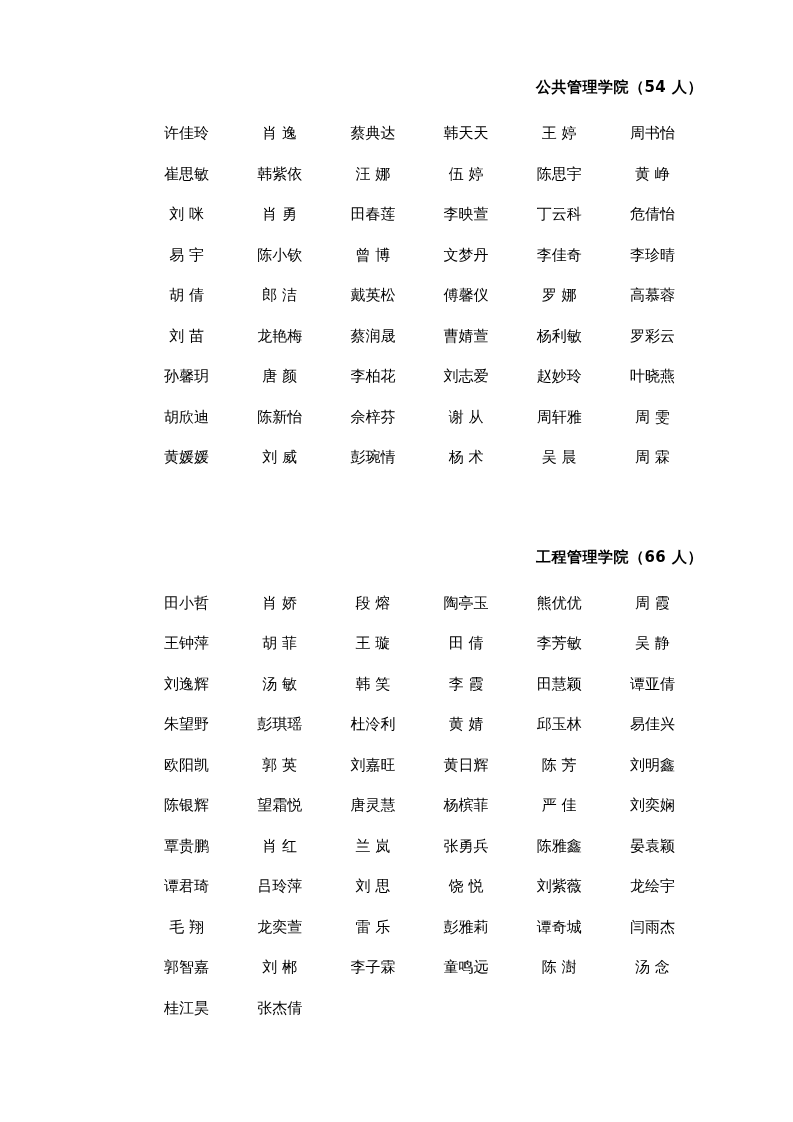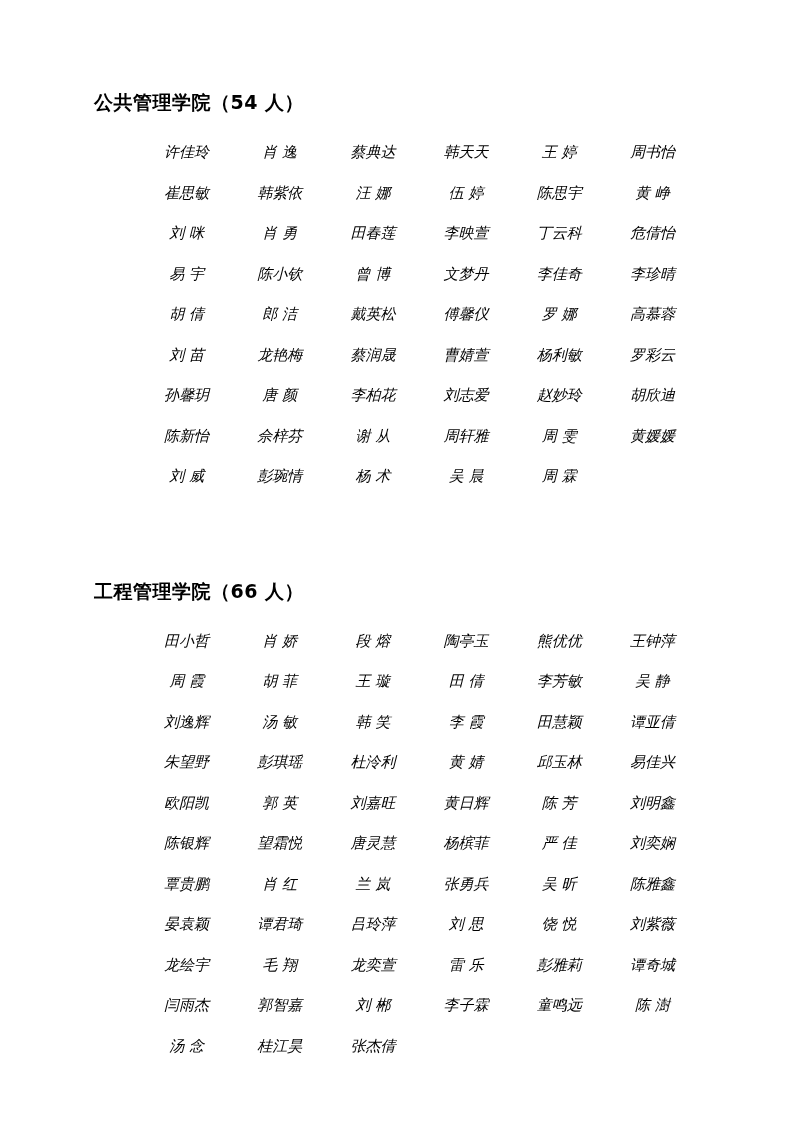--- a/index.html
+++ b/index.html
@@ -18,34 +18,34 @@
   .page {
     box-sizing: border-box;
     width: 793px;
     height: 1122px;
     padding: 78px 90px 60px 94px;
   }
   .section {
     margin-bottom: 10px;
   }
   .section-title {
-    font-size: 19px;
+    font-size: 15px;
     font-weight: bold;
     letter-spacing: 0.5px;
-    margin: 12px 0 16px 0;
+    margin: 0 0 16px 0;
     font-family: "DejaVu Sans", "Liberation Sans", sans-serif;
+    text-align: right;
   }
   .name-grid {
     display: grid;
     grid-template-columns: repeat(6, 1fr);
     row-gap: 0px;
     column-gap: 0px;
     padding-left: 46px;
     padding-right: 4px;
-    font-style: italic;
   }
   .name-cell {
     font-size: 15px;
     line-height: 40.5px;
     height: 40.5px;
     text-align: center;
     white-space: nowrap;
     font-family: "DejaVu Sans", "Liberation Sans", sans-serif;
   }
   .gap {
@@ -100,20 +100,21 @@
       <div class="name-cell">蔡润晟</div>
       <div class="name-cell">曹婧萱</div>
       <div class="name-cell">杨利敏</div>
       <div class="name-cell">罗彩云</div>
 
       <div class="name-cell">孙馨玥</div>
       <div class="name-cell">唐 颜</div>
       <div class="name-cell">李柏花</div>
       <div class="name-cell">刘志爱</div>
       <div class="name-cell">赵妙玲</div>
+      <div class="name-cell">叶晓燕</div>
 
       <div class="name-cell">胡欣迪</div>
       <div class="name-cell">陈新怡</div>
       <div class="name-cell">佘梓芬</div>
       <div class="name-cell">谢 从</div>
       <div class="name-cell">周轩雅</div>
       <div class="name-cell">周 雯</div>
 
       <div class="name-cell">黄媛媛</div>
       <div class="name-cell">刘 威</div>
@@ -127,23 +128,23 @@
   <div class="gap"></div>
 
   <div class="section">
     <h2 class="section-title">工程管理学院（66 人）</h2>
     <div class="name-grid">
       <div class="name-cell">田小哲</div>
       <div class="name-cell">肖 娇</div>
       <div class="name-cell">段 熔</div>
       <div class="name-cell">陶亭玉</div>
       <div class="name-cell">熊优优</div>
+      <div class="name-cell">周 霞</div>
+
       <div class="name-cell">王钟萍</div>
-
-      <div class="name-cell">周 霞</div>
       <div class="name-cell">胡 菲</div>
       <div class="name-cell">王 璇</div>
       <div class="name-cell">田 倩</div>
       <div class="name-cell">李芳敏</div>
       <div class="name-cell">吴 静</div>
 
       <div class="name-cell">刘逸辉</div>
       <div class="name-cell">汤 敏</div>
       <div class="name-cell">韩 笑</div>
       <div class="name-cell">李 霞</div>
@@ -169,21 +170,20 @@
       <div class="name-cell">唐灵慧</div>
       <div class="name-cell">杨槟菲</div>
       <div class="name-cell">严 佳</div>
 
       <div class="name-cell">刘奕娴</div>
       <div class="name-cell">覃贵鹏</div>
       <div class="name-cell">肖 红</div>
       <div class="name-cell">兰 岚</div>
       <div class="name-cell">张勇兵</div>
 
-      <div class="name-cell">吴 昕</div>
       <div class="name-cell">陈雅鑫</div>
       <div class="name-cell">晏袁颖</div>
       <div class="name-cell">谭君琦</div>
       <div class="name-cell">吕玲萍</div>
       <div class="name-cell">刘 思</div>
 
       <div class="name-cell">饶 悦</div>
       <div class="name-cell">刘紫薇</div>
       <div class="name-cell">龙绘宇</div>
       <div class="name-cell">毛 翔</div>

